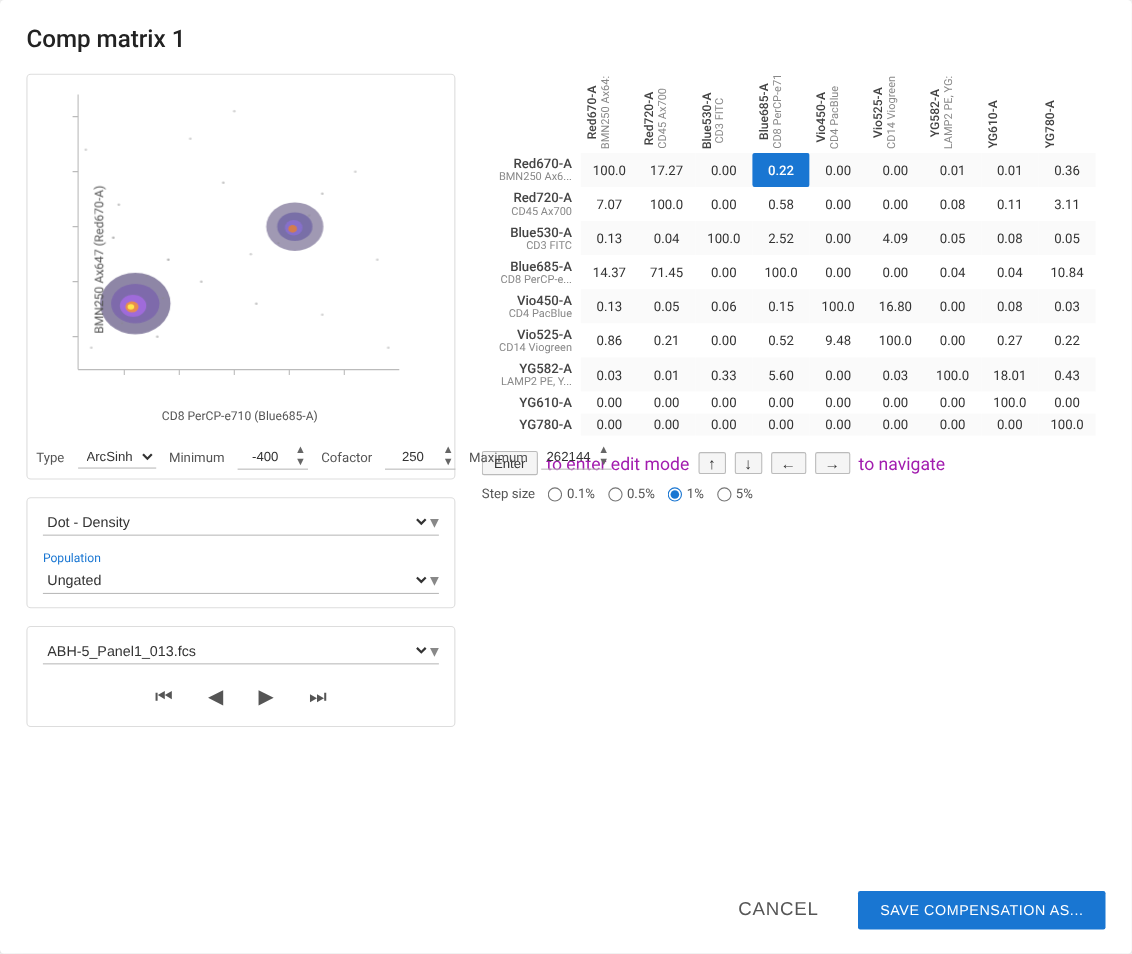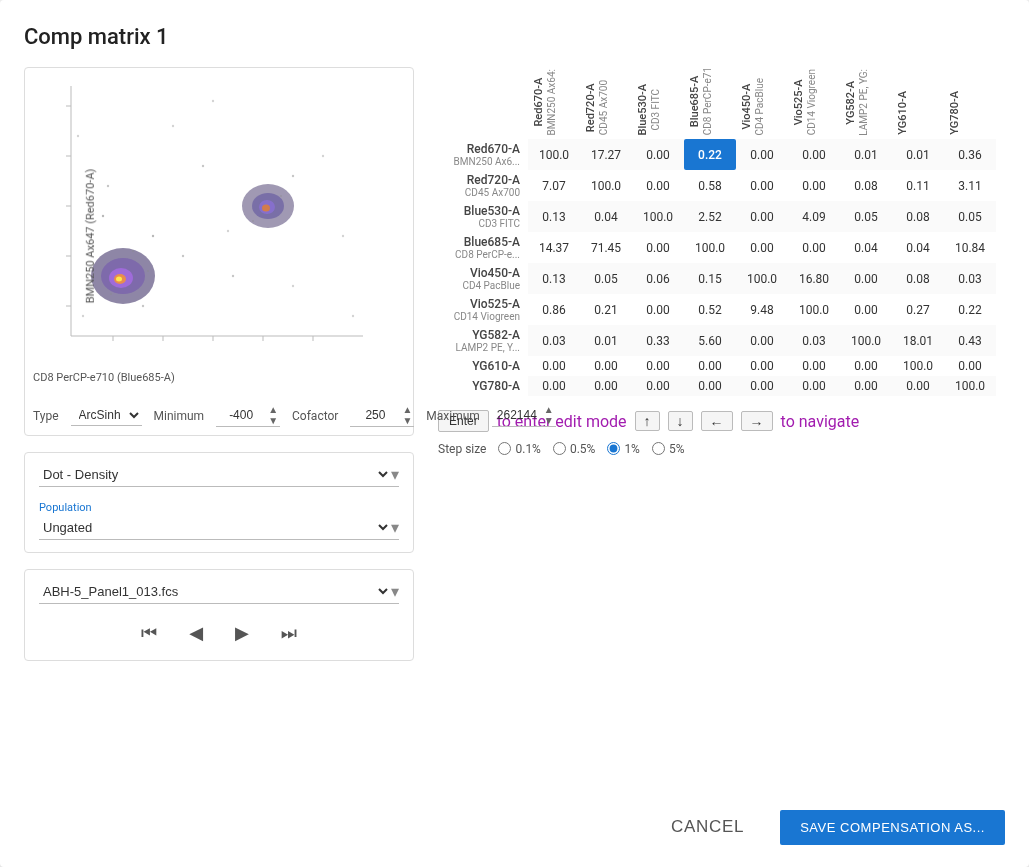--- a/index.html
+++ b/index.html
@@ -58,21 +58,21 @@
     .y-axis-label {
       position: absolute;
       left: -10px;
       top: 50%;
       transform: translateY(-50%) rotate(-90deg);
       font-size: 11px;
       color: #555;
       white-space: nowrap;
     }
     .x-axis-label {
-      text-align: left;
+      text-align: center;
       font-size: 11px;
       color: #555;
       margin-top: 2px;
     }
     .axis-params {
       display: flex;
       align-items: center;
       gap: 12px;
       margin-top: 8px;
       font-size: 12px;
@@ -274,21 +274,21 @@
     }
     .step-row {
       display: flex;
       align-items: center;
       gap: 12px;
       font-size: 12px;
       color: #555;
     }
     .step-row label {
       display: flex;
-      align-items: flex-start;
+      align-items: flex-end;
       gap: 4px;
       cursor: pointer;
     }
     .step-row input[type=radio] {
       accent-color: #1976d2;
     }
     
     .dialog-footer {
       display: flex;
       justify-content: flex-end;

